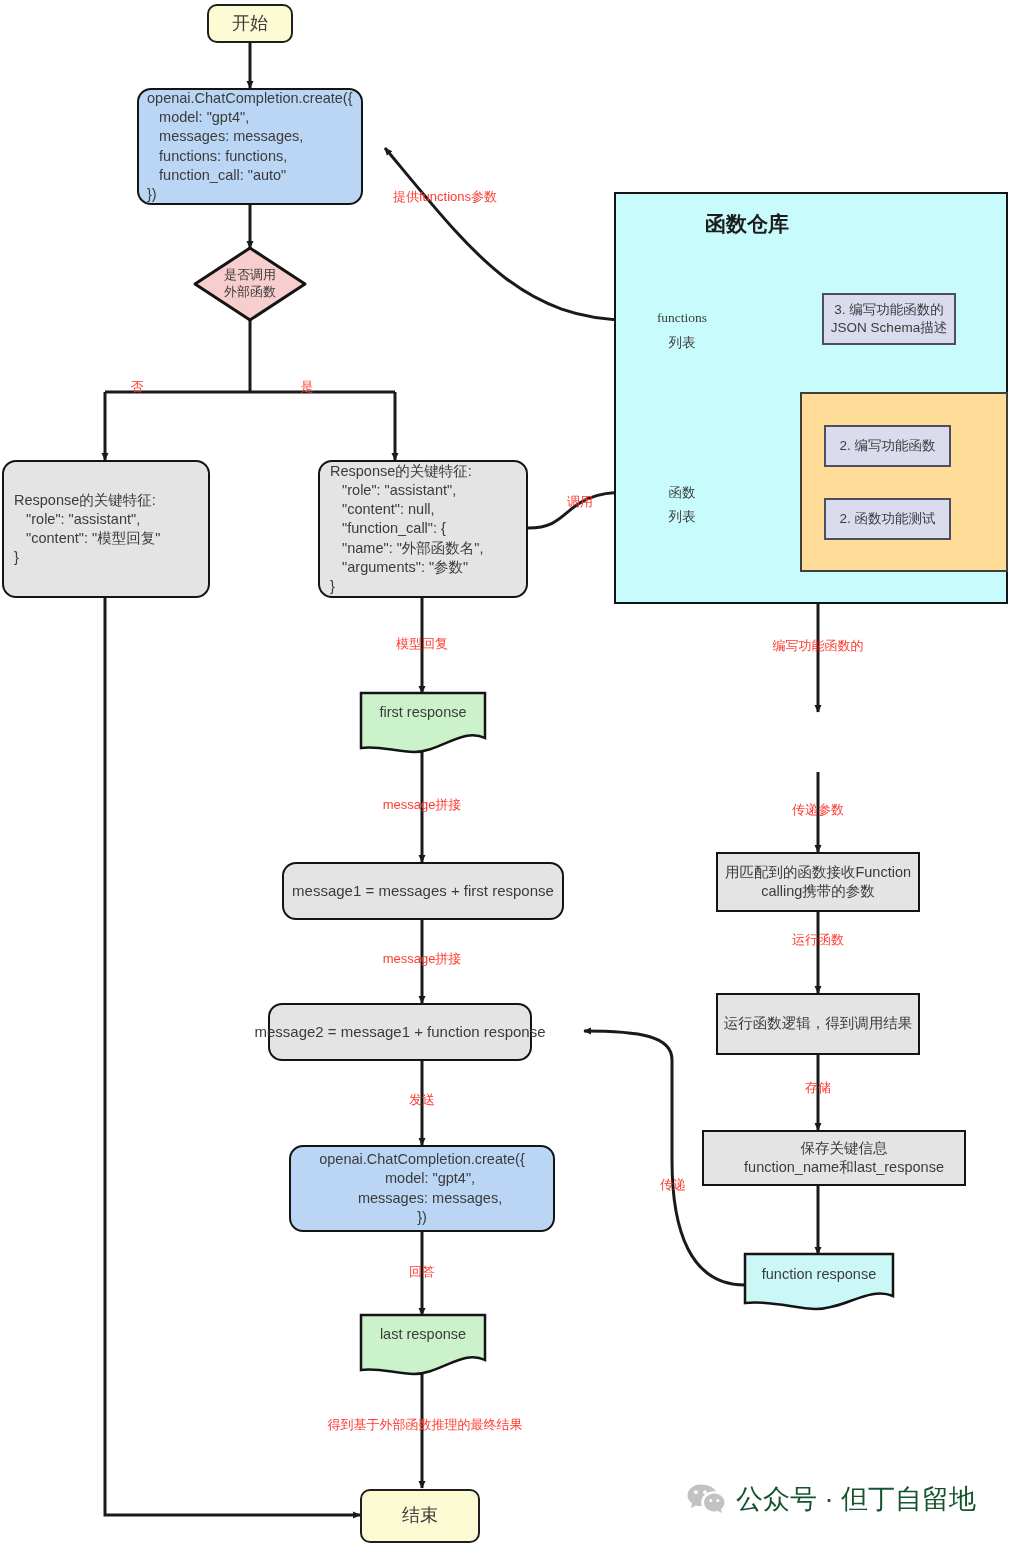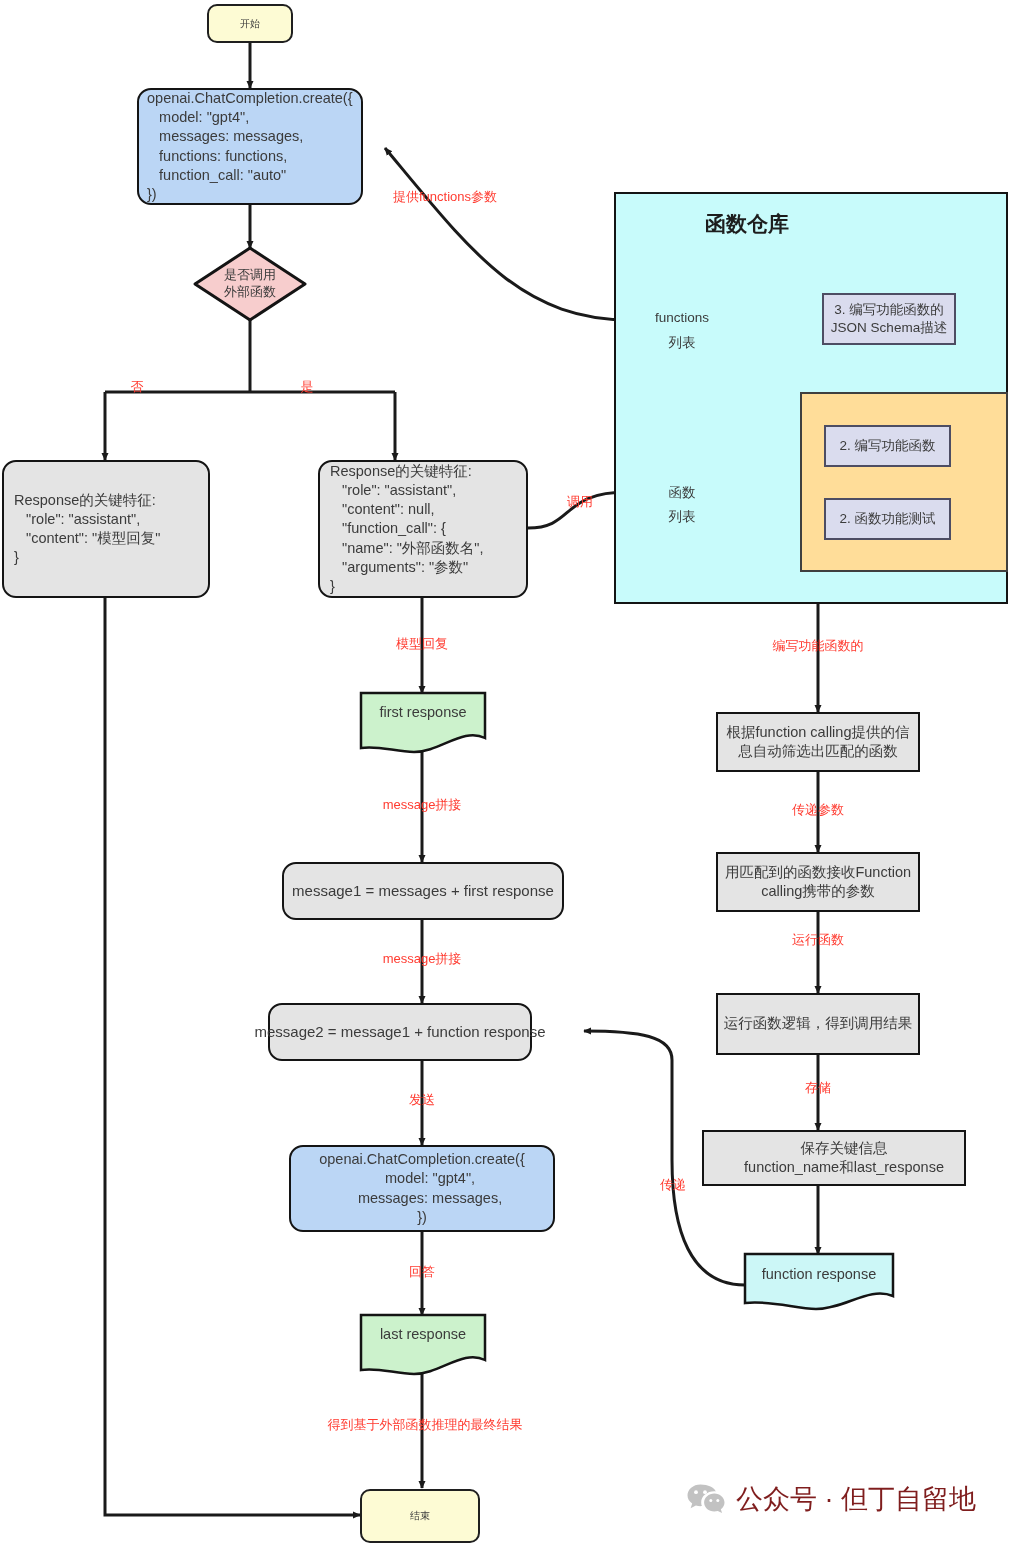--- a/index.html
+++ b/index.html
@@ -29,21 +29,21 @@
     color:#3b3b3b;
     line-height:1.32;
     white-space:pre;
     text-align:center;
   }
   
   .term{
     background:#fdfbd4;
     border:2px solid #1f1f1f;
     border-radius:10px;
-    font-size:10px;
+    font-size:18px;
   }
   .proc-blue{
     background:#bbd6f5;
     border:2.5px solid #141414;
     border-radius:14px;
     font-size:14.5px;
     text-align:left;
     justify-content:flex-start;
     padding-left:8px;
   }
@@ -129,21 +129,21 @@
     font-size:13px;
     white-space:pre;
     text-align:center;
     line-height:1.1;
   }
   .watermark{
     position:absolute;
     display:flex;
     align-items:center;
     gap:10px;
-    color:#7f1d1d;
+    color:#14532d;
     font-size:27px;
     white-space:pre;
   }
 </style>
 </head>
 <body>
 
 <div id="canvas">
 
   <svg class="layer" viewBox="0 0 1022 1547">
@@ -227,21 +227,21 @@
   <div class="repo" style="left:614px;top:192px;width:394px;height:412px;"></div>
   <div class="repo-title" style="left:705px;top:210px;">函数仓库</div>
 
   <div class="inner-orange" style="left:800px;top:392px;width:208px;height:180px;"></div>
 
   <div class="node rect-lav" style="left:824px;top:425px;width:127px;height:42px;">2. 编写功能函数</div>
   <div class="node rect-lav" style="left:824px;top:498px;width:127px;height:42px;">2. 函数功能测试</div>
   <div class="node rect-lav" style="left:822px;top:293px;width:134px;height:52px;">3. 编写功能函数的
 JSON Schema描述</div>
 
-  <div class="cyl-label" style="left:631px;top:310px;width:102px;">functions</div>
+  <div class="cyl-label" style="left:631px;top:310px;width:102px;font-family:Liberation Serif, serif;">functions</div>
   <div class="cyl-label" style="left:631px;top:334px;width:102px;">列表</div>
   <div class="cyl-label" style="left:631px;top:484px;width:102px;">函数</div>
   <div class="cyl-label" style="left:631px;top:508px;width:102px;">列表</div>
 
   <div class="node term" style="left:207px;top:4px;width:86px;height:39px;">开始</div>
 
   <div class="node proc-blue" style="left:137px;top:88px;width:226px;height:117px;">openai.ChatCompletion.create({
    model: "gpt4",
    messages: messages,
    functions: functions,
@@ -272,22 +272,20 @@
 
   <div class="node proc-grey-c" style="left:268px;top:1003px;width:264px;height:58px;text-align:right;">message2 = message1 + function response</div>
 
   <div class="node proc-blue" style="left:289px;top:1145px;width:266px;height:87px;text-align:center;justify-content:center;padding-left:0;">openai.ChatCompletion.create({
     model: "gpt4",
     messages: messages,
 })</div>
 
   <div class="doc-label" style="left:361px;top:1326px;width:124px;">last response</div>
 
-  <div class="node rect-grey" style="left:716px;top:712px;width:204px;height:60px;">根据function calling提供的信
-息自动筛选出匹配的函数</div>
 
   <div class="node rect-grey" style="left:716px;top:852px;width:204px;height:60px;">用匹配到的函数接收Function
 calling携带的参数</div>
 
   <div class="node rect-grey" style="left:716px;top:993px;width:204px;height:62px;">运行函数逻辑，得到调用结果</div>
 
   <div class="node rect-grey" style="left:702px;top:1130px;width:264px;height:56px;padding-left:20px;">保存关键信息
 function_name和last_response</div>
 
   <div class="doc-label" style="left:745px;top:1266px;width:148px;">function response</div>

